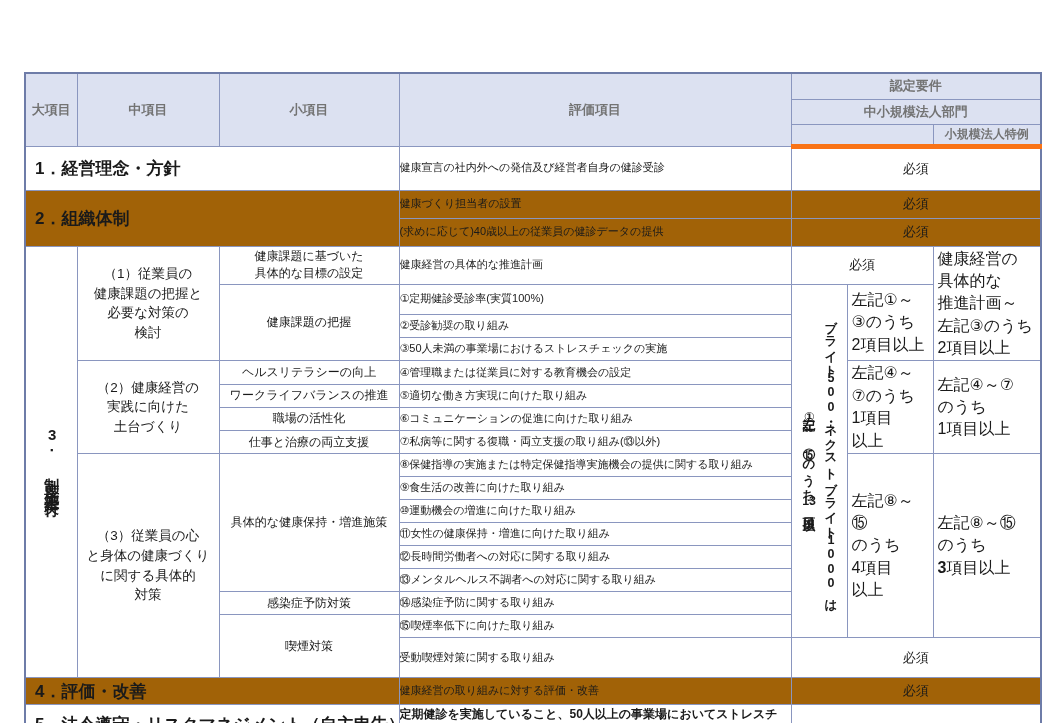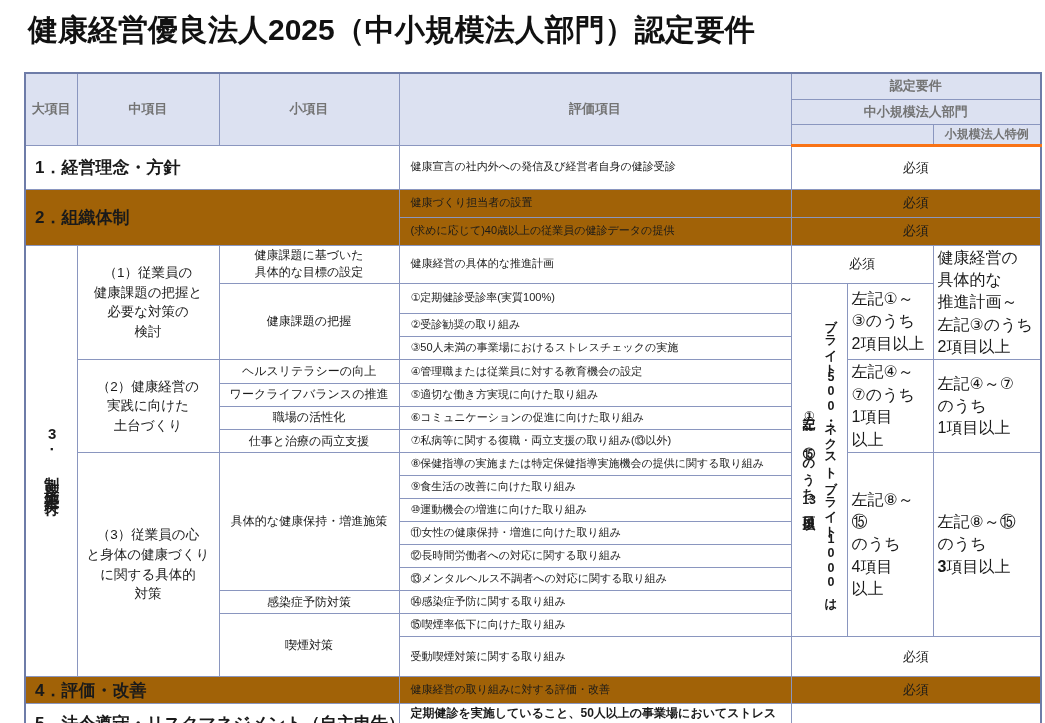--- a/index.html
+++ b/index.html
@@ -24,26 +24,26 @@
     overflow:hidden;
     padding:1px 4px;
     box-sizing:border-box;
   }
   
   tr.t26{height:26px}tr.t25{height:25px}tr.t21{height:21px}
   tr.t29{height:44px}tr.t28{height:28px}tr.t38{height:38px}
   tr.t23{height:23px}tr.t24{height:40px}tr.t27{height:27px}tr.t45{height:45px}
   
   th.hdr{background:#dce1f1;font-size:13px;font-weight:bold;text-align:center;color:#737373;}
-  tr.hdr-last th{border-bottom:3px solid #f97316;}
+  tr.hdr-last th{border-bottom:5px solid #f97316;}
   
   .lav{background:#a16207;}
   .label-cell{font-size:17px;font-weight:bold;text-align:left;padding-left:9px;white-space:nowrap;}
   .label-cell .note{font-size:10.5px;font-weight:normal;margin-top:1px;}
-  .eval{font-size:11px;text-align:left;padding-left:11px;line-height:1.25;}
+  .eval{font-size:11px;text-align:left;padding-left:0;line-height:1.25;}
   .eval-sm{font-size:12px;line-height:1.45;font-weight:bold;}
   .must{font-size:13px;text-align:center;}
   .mid{font-size:13.5px;text-align:center;white-space:pre-line;line-height:1.45;}
   .small{font-size:12px;text-align:center;white-space:pre-line;line-height:1.4;}
   .reqcell{font-size:16px;text-align:left;white-space:pre-line;line-height:1.4;}
   .bold{font-weight:bold;}
   
   .vcell{text-align:center;padding:2px 0;}
   .vtext{
     display:inline-block;
@@ -54,21 +54,20 @@
   }
   .vtext-dai{font-size:15px;letter-spacing:4px;}
   .vtext-bright{font-size:12.5px;letter-spacing:0.5px;line-height:1.75;max-height:340px;}
   .vline{display:block;}
   .tcy{text-combine-upright:all;}
 </style>
 </head>
 <body>
 
 <div class="page">
-  <h1 class="title">健康経営優良法人2025（中小規模法人部門）認定要件</h1>
 
   <table class="req-table">
     <colgroup>
       <col style="width:52px">
         <col style="width:142px">
         <col style="width:180px">
       <col style="width:392px">
         <col style="width:56px">
         <col style="width:86px">
         <col style="width:108px">

